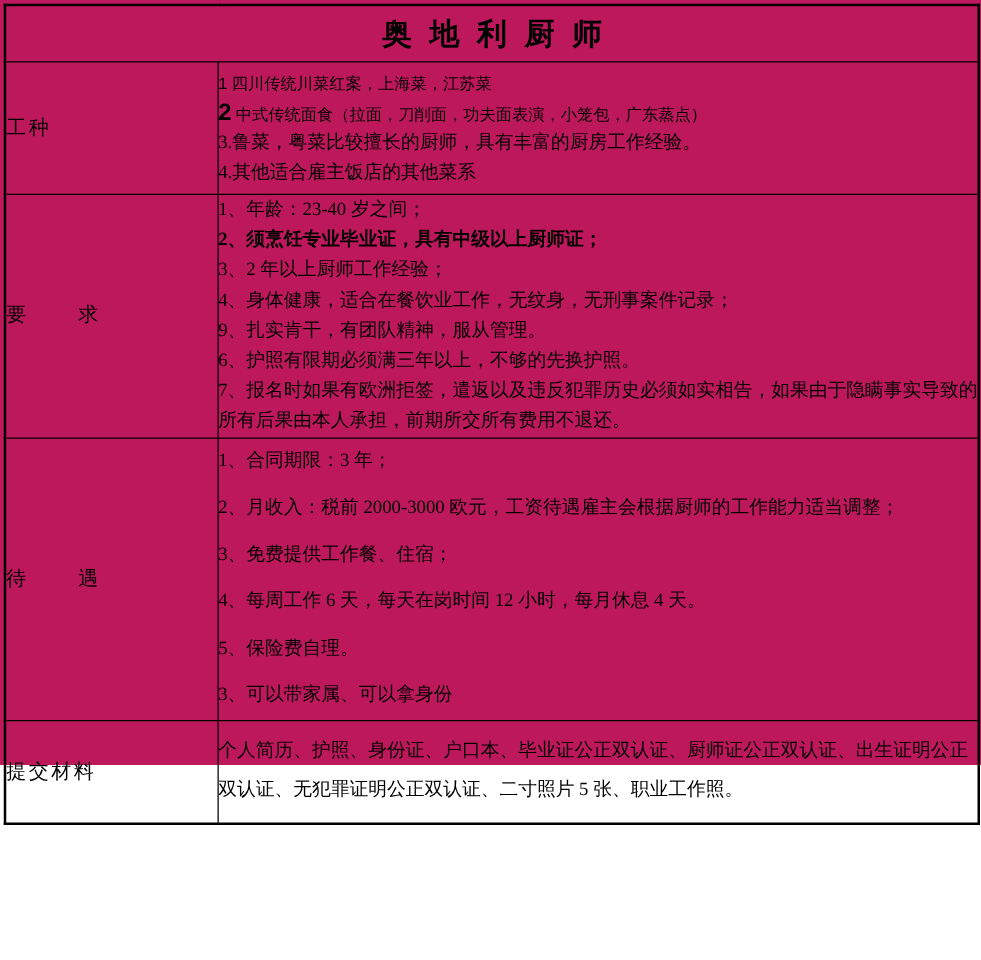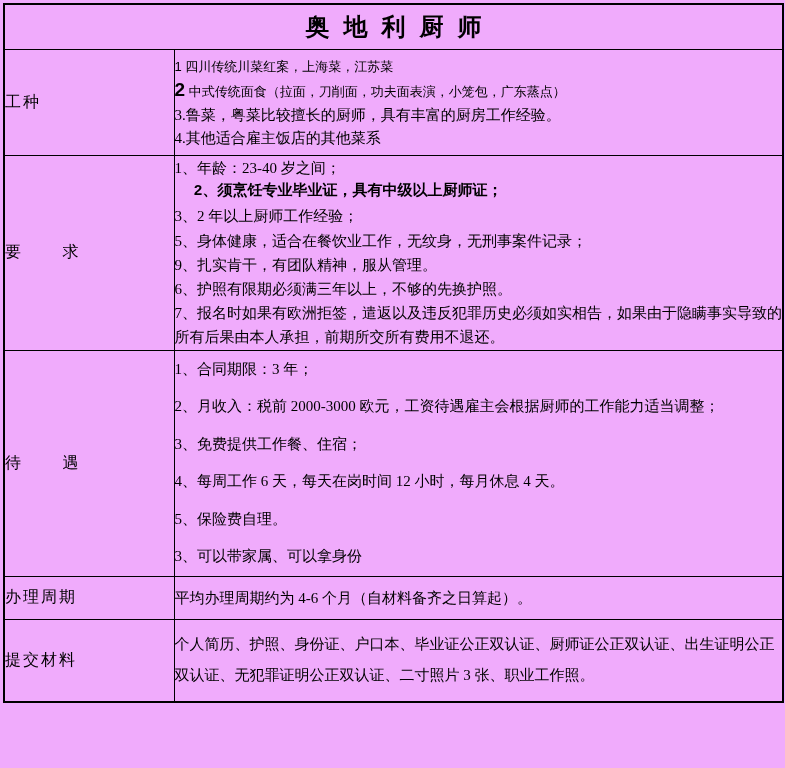--- a/index.html
+++ b/index.html
@@ -6,22 +6,22 @@
     margin: 0;
     padding: 0;
     width: 785px;
     height: 768px;
     background: #ffffff;
     overflow: hidden;
   }
   .doc {
     position: relative;
     width: 785px;
-    height: 768px;
-    background: #f0abfc;
+    height: 612px;
+    background: #be185d;
     font-family: "Liberation Serif", serif;
     color: #000000;
   }
   table.tbl {
     position: absolute;
     left: 3px;
     top: 3px;
     width: 779px;
     border-collapse: collapse;
     table-layout: fixed;
@@ -78,22 +78,21 @@
   .r-interview{ height: 56px;  }
   .r-materials{ height: 83px;  }
 
   .jt-line  { line-height: 23.5px; }
   .jt-line.alt { font-family: "Liberation Sans", sans-serif; font-size: 13px; }
   .jt-line.lead-big::first-letter { font-size: 19px; font-weight: bold; }
 
   .req-line { line-height: 24.2px; }
   .req-line.bold-line {
     font-weight: bold;
-    font-family: Liberation Mono, monospace;
-    padding-left: 19px;
+    font-family: Liberation Serif, serif;
   }
 
   .ben-line { line-height: 37.5px; }
 
   .single-line { line-height: 20px; }
 
   .materials-text { line-height: 31px; }
 </style>
 </head>
 <body>
@@ -123,54 +122,46 @@
     </tr>
 
     <tr class="r-req">
       <td class="label-cell">
         <span class="lbl spread">要求</span>
       </td>
       <td class="content-cell">
         <div class="req-line">1、年龄：23-40 岁之间；</div>
         <div class="req-line bold-line">2、须烹饪专业毕业证，具有中级以上厨师证；</div>
         <div class="req-line">3、2 年以上厨师工作经验；</div>
-        <div class="req-line">5、身体健康，适合在餐饮业工作，无纹身，无刑事案件记录；</div>
+        <div class="req-line">4、身体健康，适合在餐饮业工作，无纹身，无刑事案件记录；</div>
         <div class="req-line">9、扎实肯干，有团队精神，服从管理。</div>
         <div class="req-line">6、护照有限期必须满三年以上，不够的先换护照。</div>
         <div class="req-line">7、报名时如果有欧洲拒签，遣返以及违反犯罪历史必须如实相告，如果由于隐瞒事实导致的所有后果由本人承担，前期所交所有费用不退还。</div>
       </td>
     </tr>
 
     <tr class="r-ben">
       <td class="label-cell">
         <span class="lbl spread">待遇</span>
       </td>
       <td class="content-cell">
         <div class="ben-line">1、合同期限：3 年；</div>
         <div class="ben-line">2、月收入：税前 2000-3000 欧元，工资待遇雇主会根据厨师的工作能力适当调整；</div>
         <div class="ben-line">3、免费提供工作餐、住宿；</div>
         <div class="ben-line">4、每周工作 6 天，每天在岗时间 12 小时，每月休息 4 天。</div>
         <div class="ben-line">5、保险费自理。</div>
         <div class="ben-line">3、可以带家属、可以拿身份</div>
       </td>
     </tr>
 
-    <tr class="r-period">
-      <td class="label-cell">
-        <span class="lbl">办理周期</span>
-      </td>
-      <td class="content-cell">
-        <div class="single-line">平均办理周期约为 4-6 个月（自材料备齐之日算起）。</div>
-      </td>
-    </tr>
 
 
     <tr class="r-materials">
       <td class="label-cell">
         <span class="lbl">提交材料</span>
       </td>
       <td class="content-cell">
-        <div class="materials-text">个人简历、护照、身份证、户口本、毕业证公正双认证、厨师证公正双认证、出生证明公正双认证、无犯罪证明公正双认证、二寸照片 3 张、职业工作照。</div>
+        <div class="materials-text">个人简历、护照、身份证、户口本、毕业证公正双认证、厨师证公正双认证、出生证明公正双认证、无犯罪证明公正双认证、二寸照片 5 张、职业工作照。</div>
       </td>
     </tr>
   </tbody>
     </table>
 </div>
 
 </body></html>

